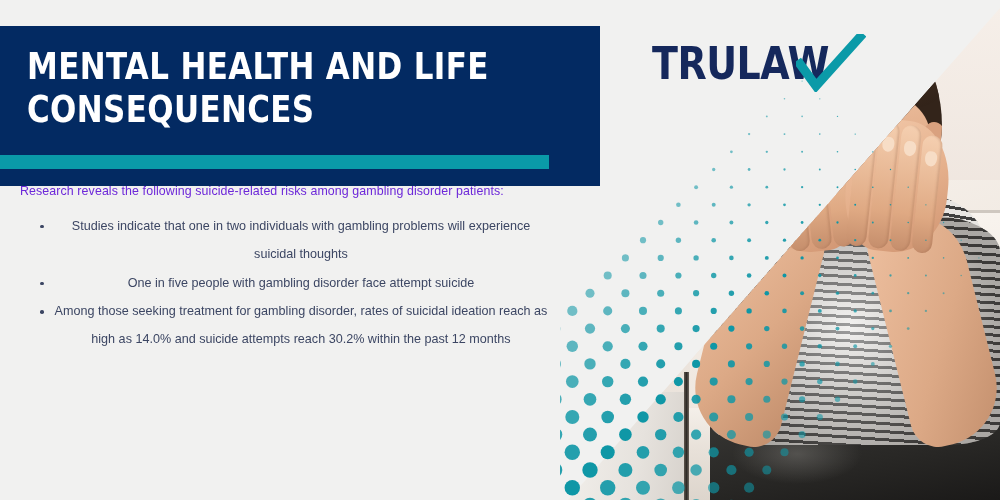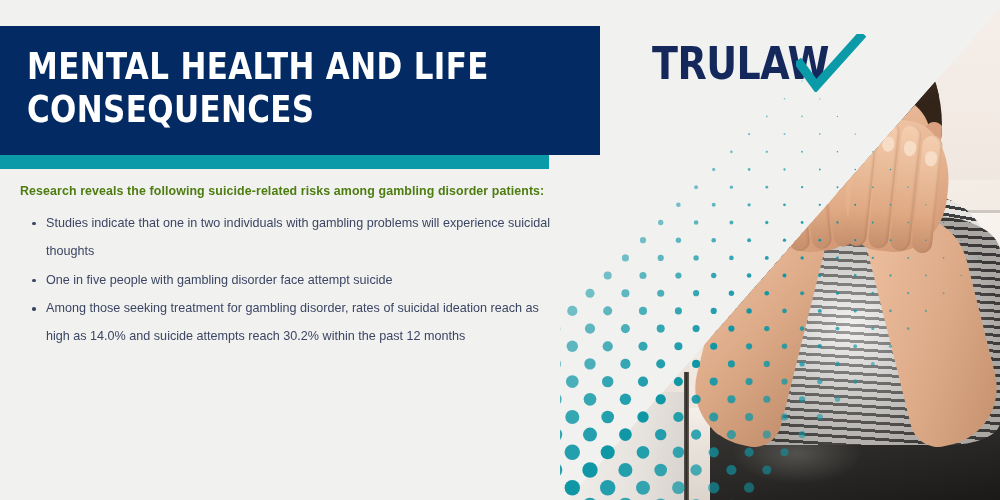--- a/index.html
+++ b/index.html
@@ -207,21 +207,21 @@
     position: absolute;
     left: 560px; top: 0;
     width: 440px; height: 500px;
     pointer-events: none;
   }
 
   
   .banner {
     position: absolute;
     left: 0; top: 26px;
-    width: 600px; height: 129px;
+    width: 600px; height: 160px;
     background: #032a62;
   }
   .banner-title {
     position: absolute;
     left: 27px; top: 20px;
     width: 540px;
     color: #ffffff;
     font-family: "DejaVu Sans Condensed", "Liberation Sans Narrow", "Liberation Sans", sans-serif;
     font-weight: 700;
     font-size: 37px;
@@ -260,31 +260,32 @@
     left: 144px; top: 0px;
   }
 
   
   .copy {
     position: absolute;
     left: 20px; top: 183px;
     width: 540px;
   }
   .lead {
-    color: #4d7c0f;
+    color: #6d28d9;
     font-size: 12.4px;
-    font-weight: 700;
+    font-weight: 400;
     line-height: 1.42;
     margin: 0 0 9px 0;
     letter-spacing: 0.1px;
   }
   ul.bullets {
     list-style: none;
-    margin: 4px;
+    margin: 12px;
     padding: 0;
+    text-align: center;
   }
   ul.bullets li {
     position: relative;
     padding-left: 22px;
     color: #3c4663;
     font-size: 12.6px;
     line-height: 2.22;
     margin-bottom: 1px;
   }
   ul.bullets li::before {

